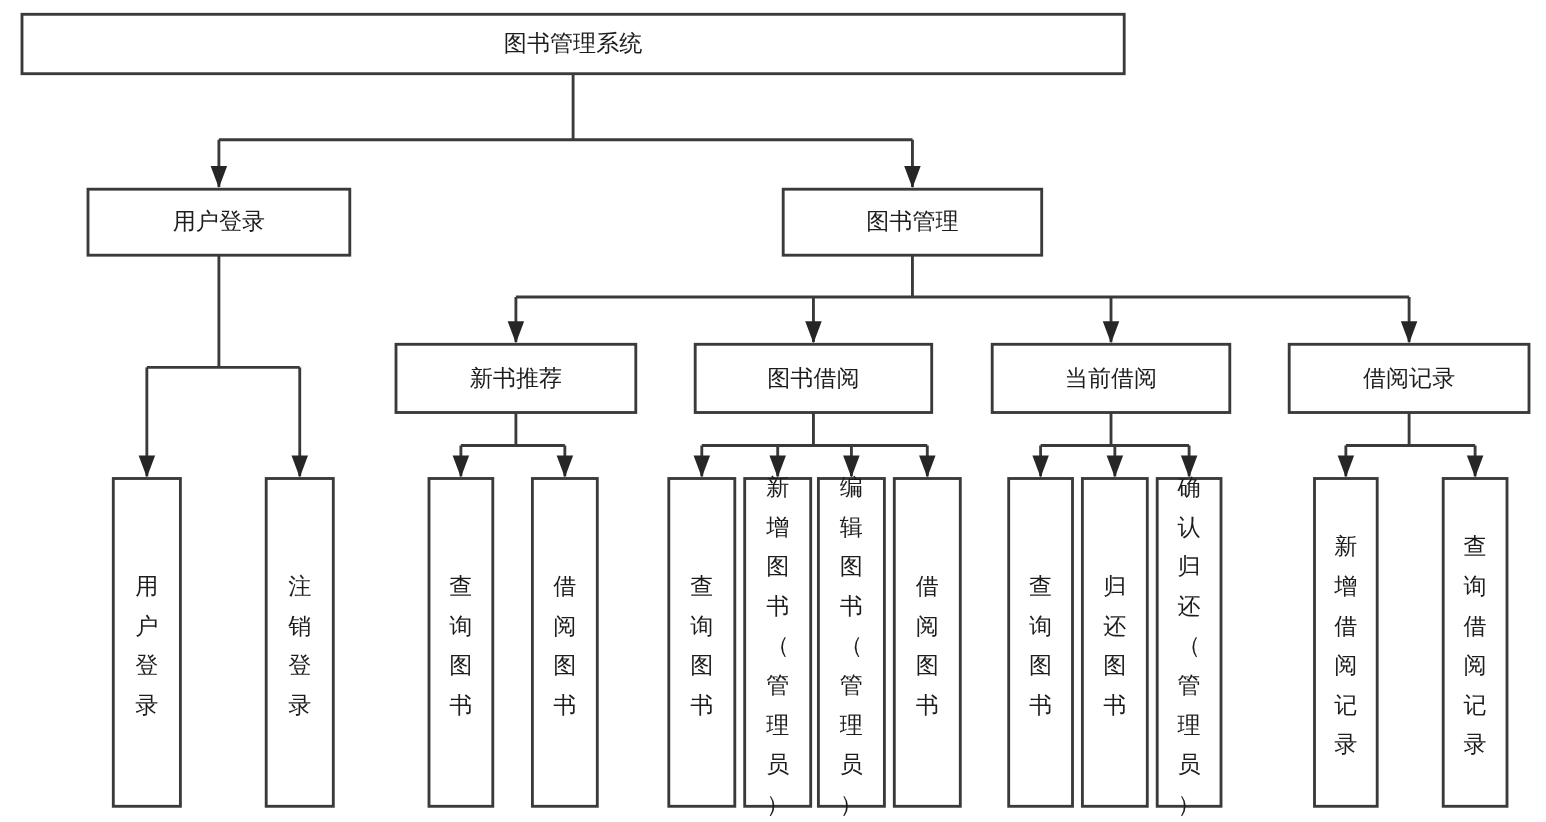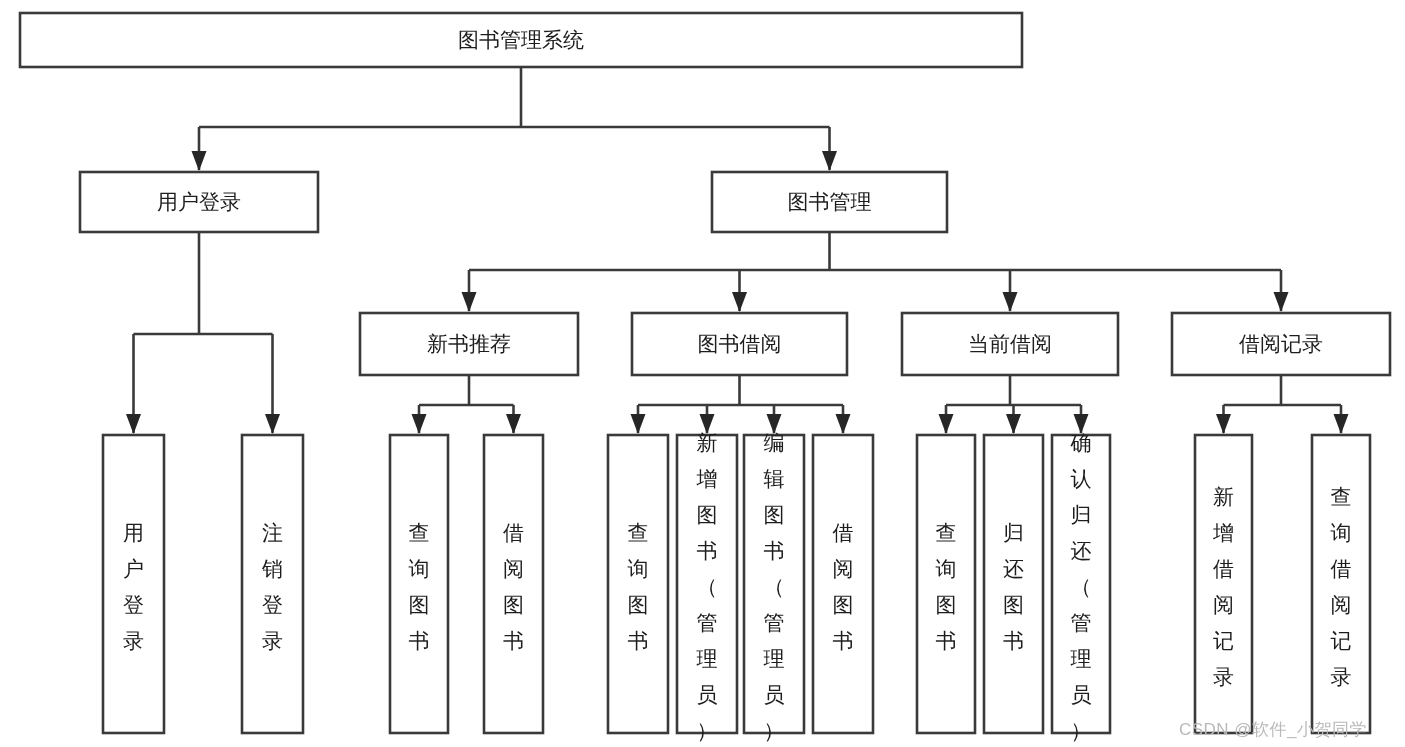--- a/index.html
+++ b/index.html
@@ -201,14 +201,13 @@
         <g>
           <rect x="1195" y="435" width="57" height="298" class="node-rect"></rect>
           <text x="1223.5" y="504.08" class="leaf-label"><tspan x="1223.5" dy="0">新</tspan><tspan x="1223.5" dy="36">增</tspan><tspan x="1223.5" dy="36">借</tspan><tspan x="1223.5" dy="36">阅</tspan><tspan x="1223.5" dy="36">记</tspan><tspan x="1223.5" dy="36">录</tspan></text>
         </g>
         <g>
           <rect x="1312" y="435" width="58" height="298" class="node-rect"></rect>
           <text x="1341" y="504.08" class="leaf-label"><tspan x="1341" dy="0">查</tspan><tspan x="1341" dy="36">询</tspan><tspan x="1341" dy="36">借</tspan><tspan x="1341" dy="36">阅</tspan><tspan x="1341" dy="36">记</tspan><tspan x="1341" dy="36">录</tspan></text>
         </g>
       </g>
   </svg>
-  <div class="watermark">CSDN @软件_小贺同学</div>
 </div>
 
 </body></html>

